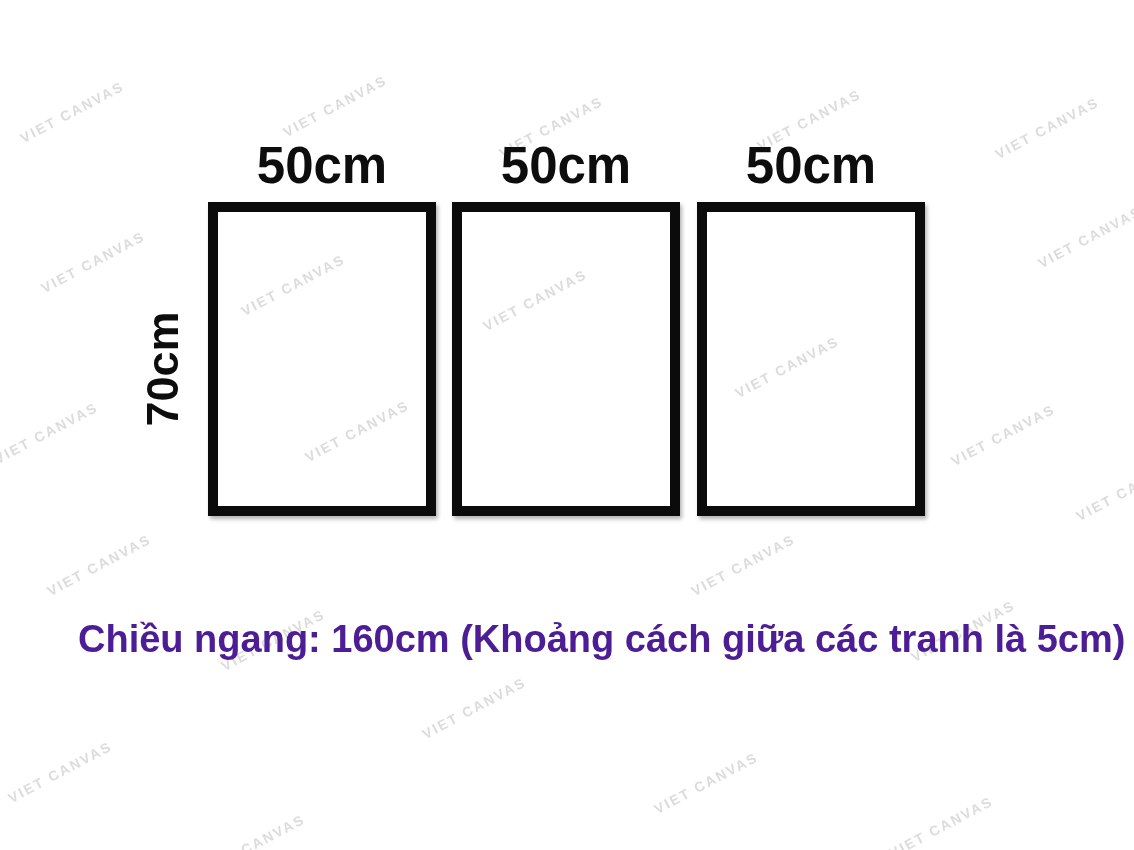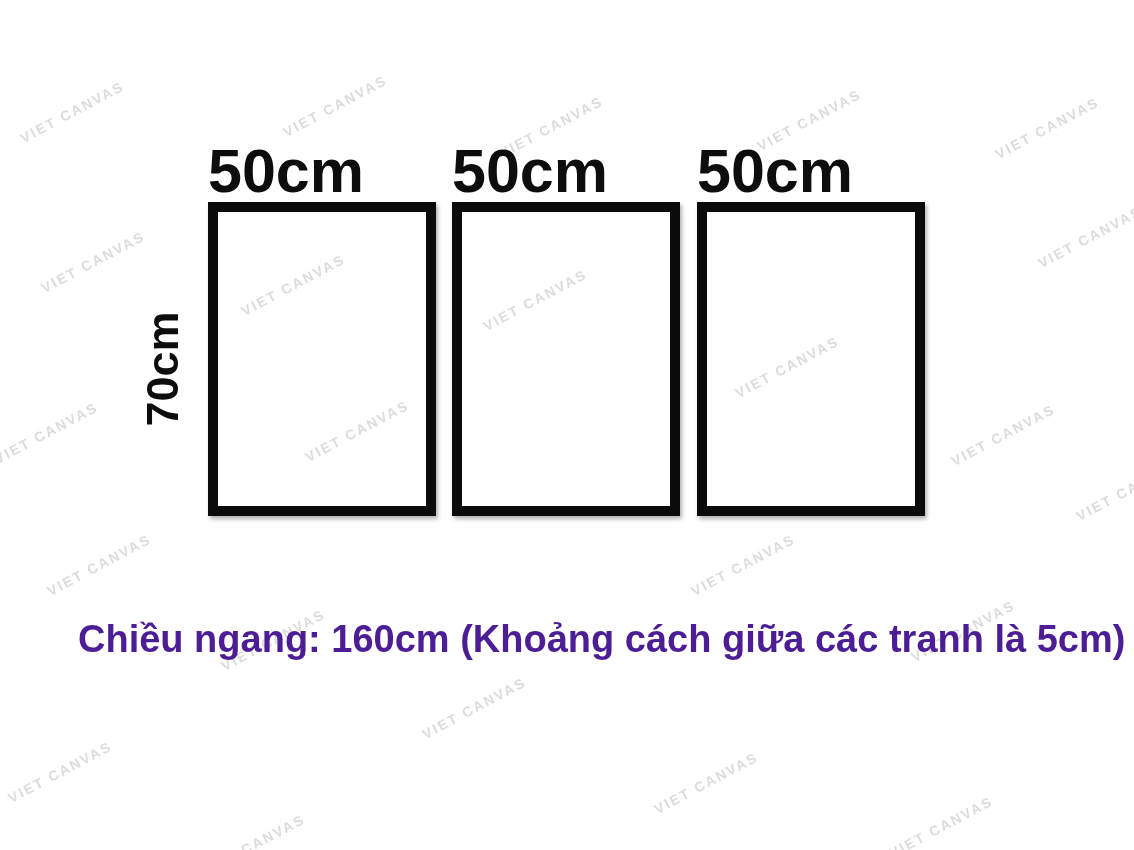--- a/index.html
+++ b/index.html
@@ -38,21 +38,22 @@
     z-index: 2;
   }
   .frame-1 { left: 208px; }
   .frame-2 { left: 452px; }
   .frame-3 { left: 697px; }
   
   .width-label {
     position: absolute;
     top: 136px;
     width: 228px;
-    font-size: 61px;
+    text-align: center;
+    font-size: 51px;
     font-weight: bold;
     color: #0d0d0d;
     z-index: 3;
   }
   .width-label-1 { left: 208px; }
   .width-label-2 { left: 452px; }
   .width-label-3 { left: 697px; }
   
   .height-label {
     position: absolute;

